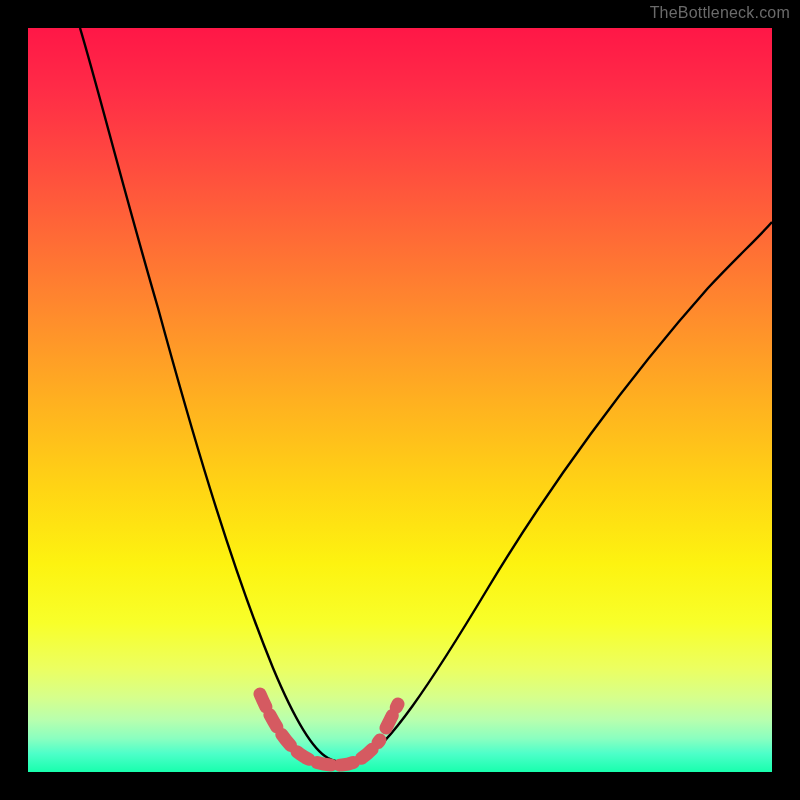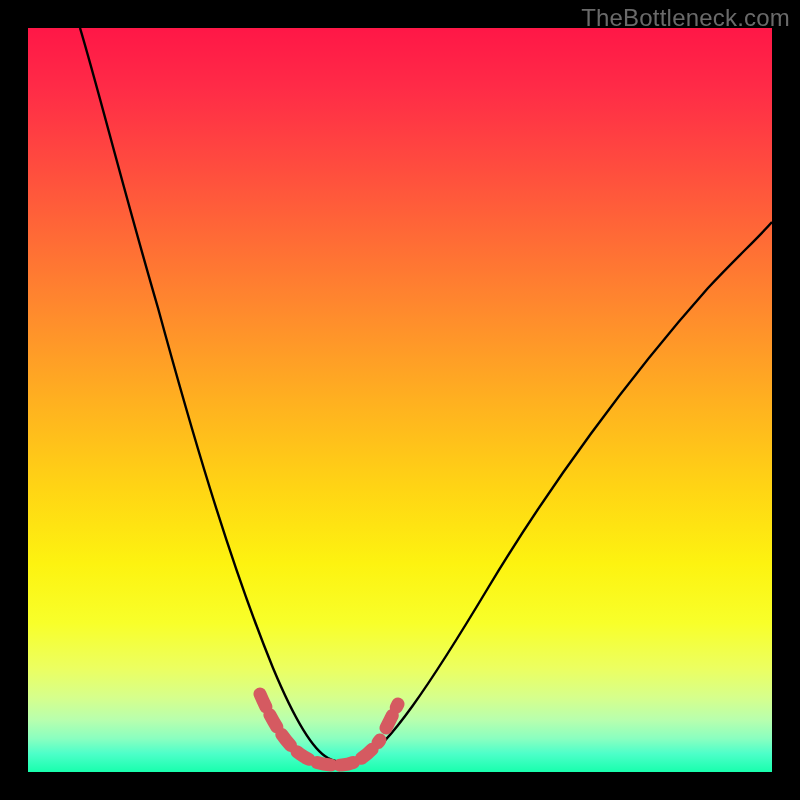--- a/index.html
+++ b/index.html
@@ -53,21 +53,21 @@
     position: absolute;
     inset: 0;
     width: 744px;
     height: 744px;
   }
   .watermark {
     position: absolute;
     top: 4px;
     right: 10px;
     color: #6a6a6a;
-    font-size: 24px;
+    font-size: 16px;
     letter-spacing: 0.2px;
     user-select: none;
   }
 </style>
 </head>
 <body>
 
 <div class="frame">
 
   <div class="plot-area">

